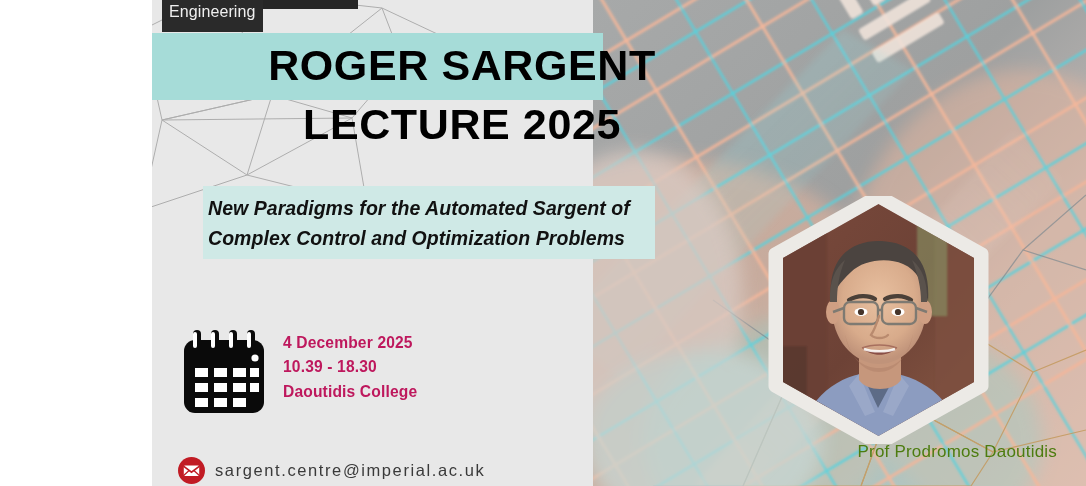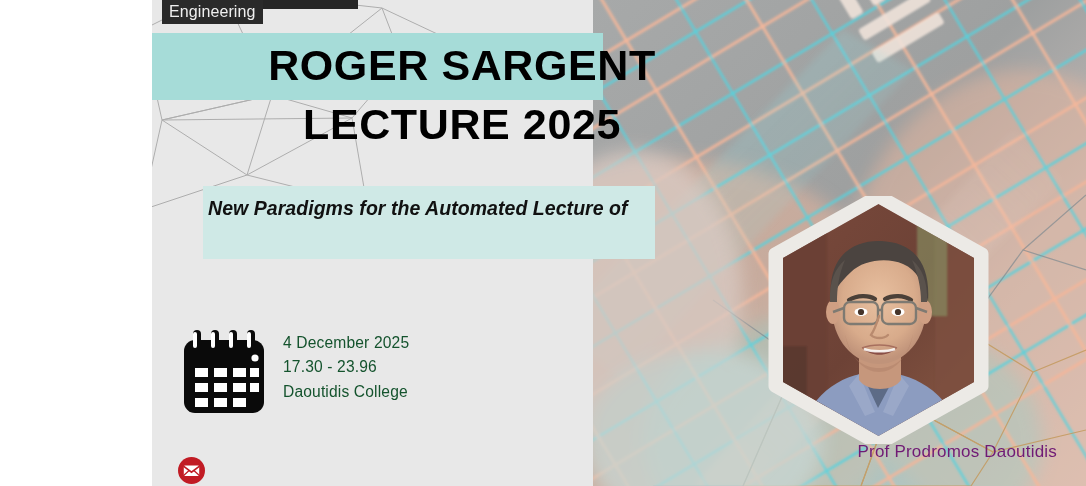--- a/index.html
+++ b/index.html
@@ -48,21 +48,21 @@
   
   .topbar{
     position:absolute;
     left:10px; top:0;
     width:196px; height:9px;
     background:#262626;
   }
   .eng-tag{
     position:absolute;
     left:10px; top:0px;
-    height:24px;
+    height:32px;
     padding:0 7px 0 7px;
     background:#2a2a2a;
     color:#efefef;
     font-size:16px;
     line-height:24px;
     letter-spacing:.1px;
     white-space:nowrap;
     z-index:6;
   }
 
@@ -119,25 +119,26 @@
     position:absolute;
     left:31px; top:326px;
     z-index:5;
     display:flex;
     align-items:flex-start;
   }
   .cal-icon{
     width:82px;height:90px;flex:0 0 auto;margin-right:18px;
   }
   .details-text{
-    color:#14532d;
+    color:#be185d;
     font-size:15.6px;
     line-height:24.4px;
     letter-spacing:.15px;
     padding-top:5px;
+    font-weight:bold;
   }
   .details-text span{display:block;white-space:nowrap;}
 
   
   .email-row{
     position:absolute;
     left:26px; top:457px;
     z-index:5;
     display:flex;
     align-items:center;
@@ -159,21 +160,21 @@
   }
   .hex-wrap svg{position:absolute;left:0;top:0;}
 
   
   .speaker{
     position:absolute;
     left:450px; top:441px;
     width:455px;
     z-index:6;
     text-align:right;
-    color:#701a75;
+    color:#4d7c0f;
     font-size:17px;
     line-height:21.5px;
     letter-spacing:.2px;
   }
   .speaker span{display:block;white-space:nowrap;}
 </style>
 </head>
 <body>
 
 <div id="stage">
@@ -324,21 +325,22 @@
     <div class="eng-tag">Engineering</div>
 
     <div class="title-band"></div>
     <div class="title-block">
       <span class="title-l1">Roger Sargent</span>
       <span class="title-l2">Lecture 2025</span>
     </div>
 
     <div class="sub-band"></div>
     <div class="sub-block">
-      <span class="sub-l1">New Paradigms for the Automated Lecture of</span>
+      <span class="sub-l1">New Paradigms for the Automated Sargent of</span>
+      <span class="sub-l2">Complex Control and Optimization Problems</span>
     </div>
 
     <div class="details">
       <svg class="cal-icon" viewBox="0 0 82 90">
         <g fill="#0a0a0a">
           <rect x="10" y="4" width="8" height="22" rx="4"></rect>
           <rect x="28" y="4" width="8" height="22" rx="4"></rect>
           <rect x="46" y="4" width="8" height="22" rx="4"></rect>
           <rect x="64" y="4" width="8" height="22" rx="4"></rect>
           <rect x="1" y="14" width="80" height="73" rx="11"></rect>
@@ -357,32 +359,33 @@
           <rect x="50" y="57" width="13" height="9"></rect>
           <rect x="12" y="72" width="13" height="9"></rect>
           <rect x="31" y="72" width="13" height="9"></rect>
           <rect x="50" y="72" width="13" height="9"></rect>
           <rect x="67" y="42" width="9" height="9"></rect>
           <rect x="67" y="57" width="9" height="9"></rect>
         </g>
       </svg>
       <div class="details-text">
         <span>4 December 2025</span>
-        <span>17.30 - 23.96</span>
+        <span>10.39 - 18.30</span>
         <span>Daoutidis College</span>
       </div>
     </div>
 
     <div class="email-row">
       <svg class="mail-icon" viewBox="0 0 27 27">
         <circle cx="13.5" cy="13.5" r="13.5" fill="#c11b24"></circle>
         <rect x="5.8" y="8.6" width="15.4" height="10.3" rx="1.4" fill="#ffffff"></rect>
         <path d="M 5.8 9.4 L 13.5 15.2 L 21.2 9.4" fill="none" stroke="#c11b24" stroke-width="1.7"></path>
         <path d="M 5.9 18.3 L 11.4 13.2 M 21.1 18.3 L 15.6 13.2" fill="none" stroke="#c11b24" stroke-width="1.3"></path>
       </svg>
+      <span class="email-text">sargent.centre@imperial.ac.uk</span>
     </div>
 
     <div class="hex-wrap">
       <svg width="223" height="248" viewBox="0 0 223 248">
         <defs>
           <clipPath id="hexClip">
             <polygon points="111.5,8 207,62 207,186 111.5,240 16,186 16,62"></polygon>
           </clipPath>
           <linearGradient id="brick" x1="0" y1="0" x2="1" y2="1">
             <stop offset="0%" stop-color="#7b4a3c"></stop>

